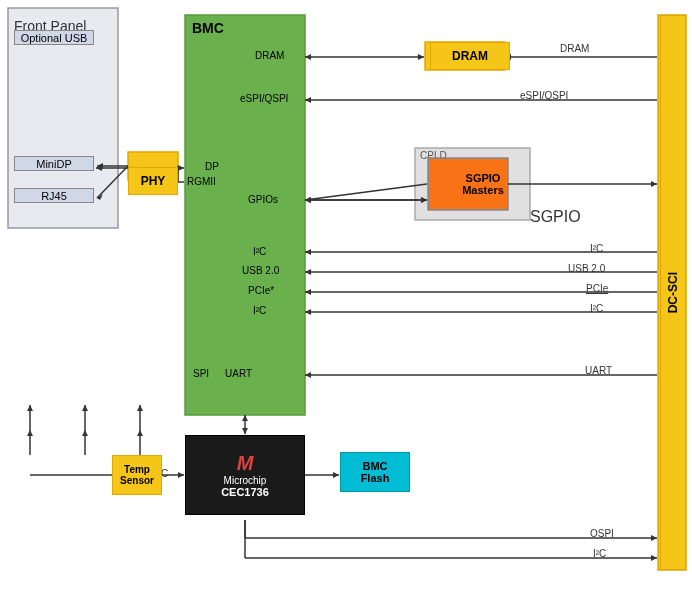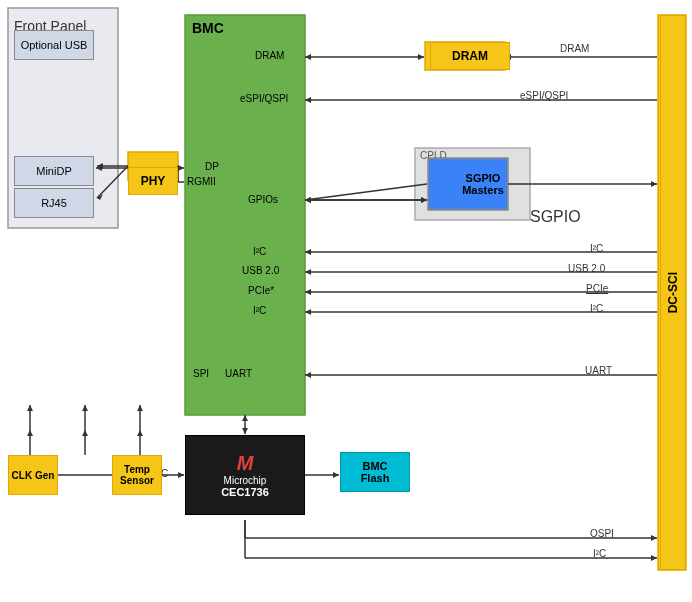--- a/index.html
+++ b/index.html
@@ -53,21 +53,21 @@
       font-weight: bold;
       font-size: 12px;
     }
     
     .fp-item {
       position: absolute;
       background: #d0d8e8;
       border: 1.5px solid #888;
       left: 14px;
       width: 80px;
-      height: 30px;
+      height: 15px;
       display: flex;
       align-items: center;
       justify-content: center;
       font-size: 11px;
     }
     
     .microchip-block {
       position: absolute;
       background: #1a1a1a;
       border: 1.5px solid #000;
@@ -261,21 +261,21 @@
   <div class="dc-sci">
     <span class="dc-sci-text">DC-SCI</span>
   </div>
 
   <div class="dram-block">
     <span>DRAM</span>
   </div>
 
   <div style="position:absolute; top:150px; left:420px; font-size:10px; color:#555; z-index:3;">CPLD</div>
 
-  <div style="position:absolute; top:158px; left:428px; width:80px; height:52px; background:#3b82f6; border:1.5px solid #888; display:flex; align-items:center; justify-content:center; text-align:center; font-size:11px; font-weight:bold; z-index:3;padding-left:30px;">
+  <div style="position:absolute; top:158px; left:428px; width:80px; height:52px; background:#f97316; border:1.5px solid #888; display:flex; align-items:center; justify-content:center; text-align:center; font-size:11px; font-weight:bold; z-index:3;padding-left:30px;">
     <span>SGPIO
 Masters</span>
   </div>
 
   <div style="position:absolute; top:152px; left:128px; width:50px; height:28px; background:#f5c518; border:1.5px solid #e0a800; display:flex; align-items:center; justify-content:center; font-weight:bold; font-size:12px; z-index:3;margin-top:15px;">
     <span>PHY</span>
   </div>
 
   <div style="position:absolute; top:43px; left:560px; font-size:10px; color:#333;">DRAM</div>
   <div style="position:absolute; top:90px; left:520px; font-size:10px; color:#333;">eSPI/QSPI</div>
@@ -294,24 +294,20 @@
     <div style="font-size:20px; color:#e04040; font-style:italic; font-weight:bold;">M</div>
     <div style="font-size:10px; color:#fff;">Microchip</div>
     <div style="font-size:11px; color:#fff; font-weight:bold;">CEC1736</div>
   </div>
 
   <div class="bmc-flash">
     <span>BMC</span>
     <span>Flash</span>
   </div>
 
-  <div class="bottom-block" style="left:8px;">
-    <span>CLK
-Gen</span>
-  </div>
 
   <div class="bottom-block" style="left:65px;margin-left:47px;">
     <span>Temp
 Sensor</span>
   </div>
 
 
 </div>
 
 </body></html>

